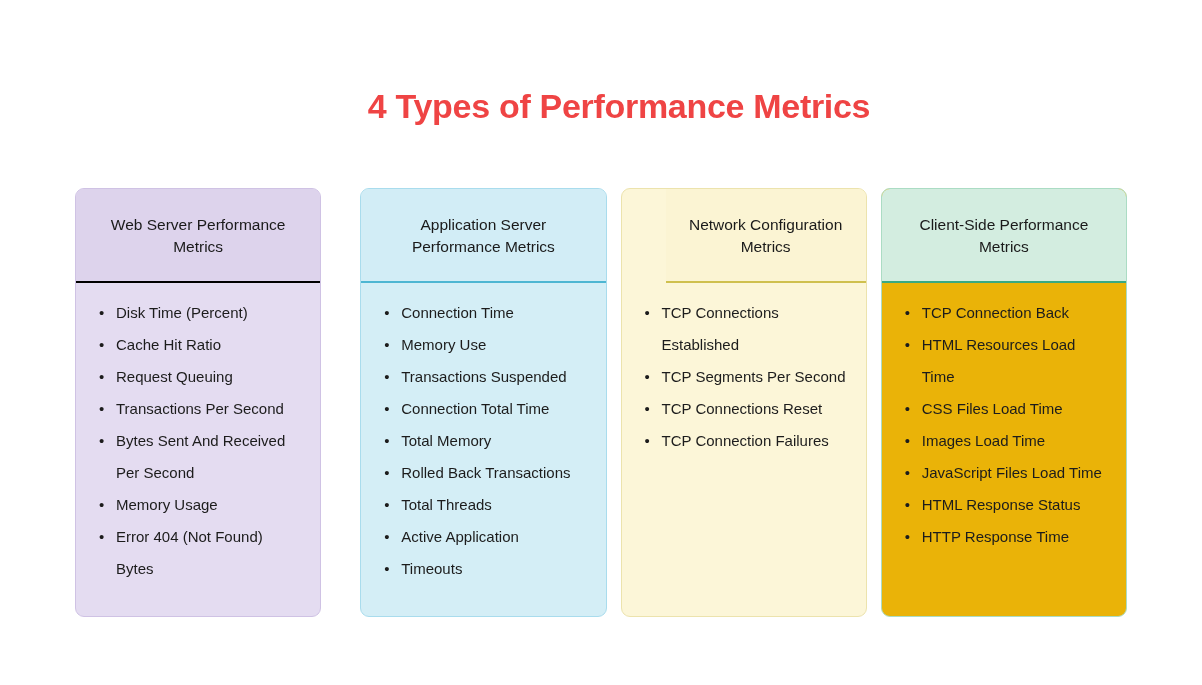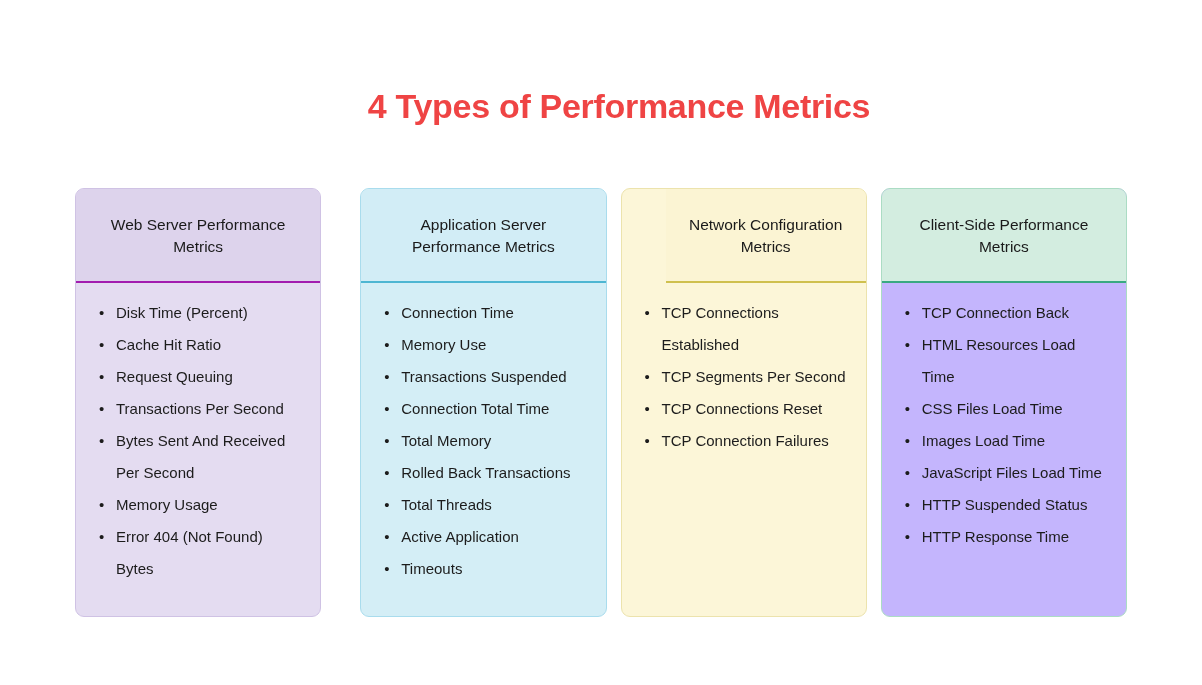--- a/index.html
+++ b/index.html
@@ -84,32 +84,32 @@
     position: absolute;
     left: -15px;
     top: 0;
     line-height: 32px;
     font-size: 15px;
     color: #1c1c1c;
   }
 
   
   .card-1 { background: #e4dcf1; border-color: #cfc2e4; }
-  .card-1 .card-header { background: #ddd3ec; border-bottom: 2px solid #a21caf; }
+  .card-1 .card-header { background: #ddd3ec; border-bottom: 2px solid #000000; }
 
   
   .card-2 { background: #d4eef6; border-color: #a9dced; margin-left: 25px; }
   .card-2 .card-header { background: #d2edf6; border-bottom: 2px solid #4eb6d2; }
 
   
   .card-3 { background: #fcf6d8; border-color: #ece3ad; }
   .card-3 .card-header { background: #fbf4d3; border-bottom: 2px solid #cfc04e; margin-left: 44px; }
 
   
-  .card-4 { background: #c4b5fd; border-color: #abdcc4; align-items: center; }
+  .card-4 { background: #eab308; border-color: #abdcc4; align-items: center; }
   .card-4 .card-header { background: #d3ede0; border-bottom: 2px solid #39a982; }
 </style>
 </head>
 <body>
 
 <div class="page">
 
   <div class="page-title">4 Types of Performance Metrics</div>
 
   <div class="cards">
@@ -160,20 +160,20 @@
 
     <div class="card card-4">
       <div class="card-header">Client-Side Performance Metrics</div>
       <div class="card-body">
         <ul class="card-list">
           <li><span class="bullet">•</span><span>TCP Connection Back</span></li>
           <li><span class="bullet">•</span><span>HTML Resources Load Time</span></li>
           <li><span class="bullet">•</span><span>CSS Files Load Time</span></li>
           <li><span class="bullet">•</span><span>Images Load Time</span></li>
           <li><span class="bullet">•</span><span>JavaScript Files Load Time</span></li>
-          <li><span class="bullet">•</span><span>HTTP Suspended Status</span></li>
+          <li><span class="bullet">•</span><span>HTML Response Status</span></li>
           <li><span class="bullet">•</span><span>HTTP Response Time</span></li>
         </ul>
       </div>
     </div>
 
   </div>
 </div>
 
 </body></html>

